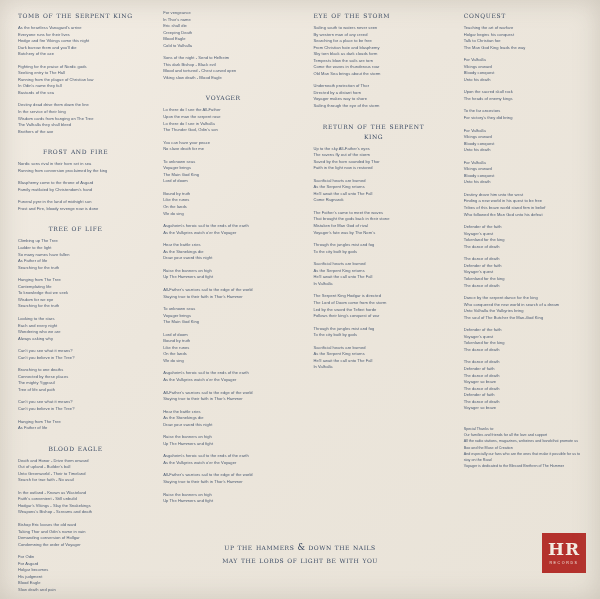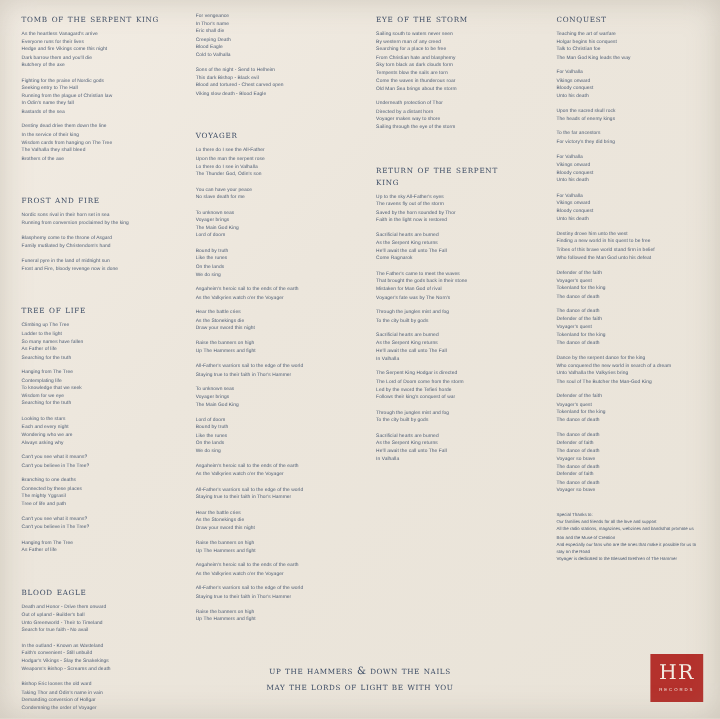--- a/index.html
+++ b/index.html
@@ -31,39 +31,39 @@
   h2.song{
     font-family:"DejaVu Serif", serif;
     font-size:8.2px;
     letter-spacing:.6px;
     color:#3a4a63;
     margin:0 0 5px 0;
     font-weight:normal;
     font-variant:small-caps;
     text-transform:lowercase;
   }
-  h2.song.sp{margin-top:26px;}
+  h2.song.sp{margin-top:11px;text-align:center;}
   .stanza{
     font-size:4.05px;
     line-height:1.62;
     color:#4a5a72;
     margin:0 0 6px 0;
     white-space:pre-line;
     letter-spacing:.06px;
   }
   .credits{
     font-size:3.7px;
     line-height:1.7;
     color:#4a5a72;
     white-space:pre-line;
     margin-top:14px;
   }
   .footer{
     position:absolute;
-    left:0;right:0;bottom:0;
+    left:0;right:0;bottom:12px;
     height:62px;
   }
   .motto{
     position:absolute;
     left:300px;top:16px;
     transform:translateX(-50%);
     text-align:center;
     font-family:"DejaVu Serif", serif;
     font-size:8.4px;
     line-height:1.55;
@@ -79,21 +79,21 @@
     width:44px;height:40px;
     background:#b4312c;
     display:flex;
     flex-direction:column;
     align-items:center;
     justify-content:center;
     color:#f3ece2;
   }
   .logo .hr{
     font-family:"DejaVu Serif", serif;
-    font-weight:normal;
+    font-weight:bold;
     font-size:17px;
     line-height:17px;
     letter-spacing:1px;
   }
   .logo .rec{
     font-size:3.6px;
     letter-spacing:1.6px;
     margin-top:3px;
     text-transform:uppercase;
   }

